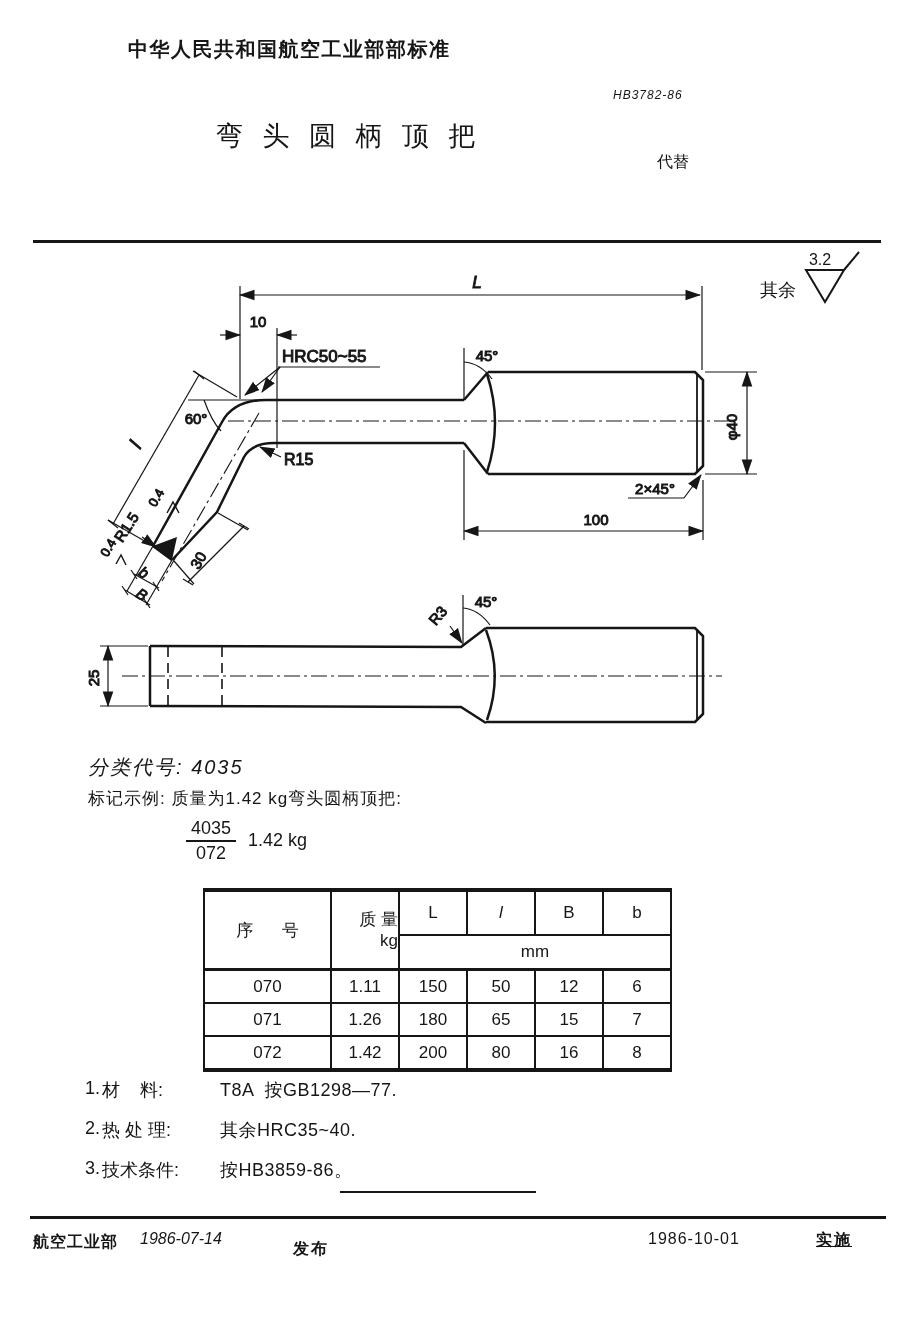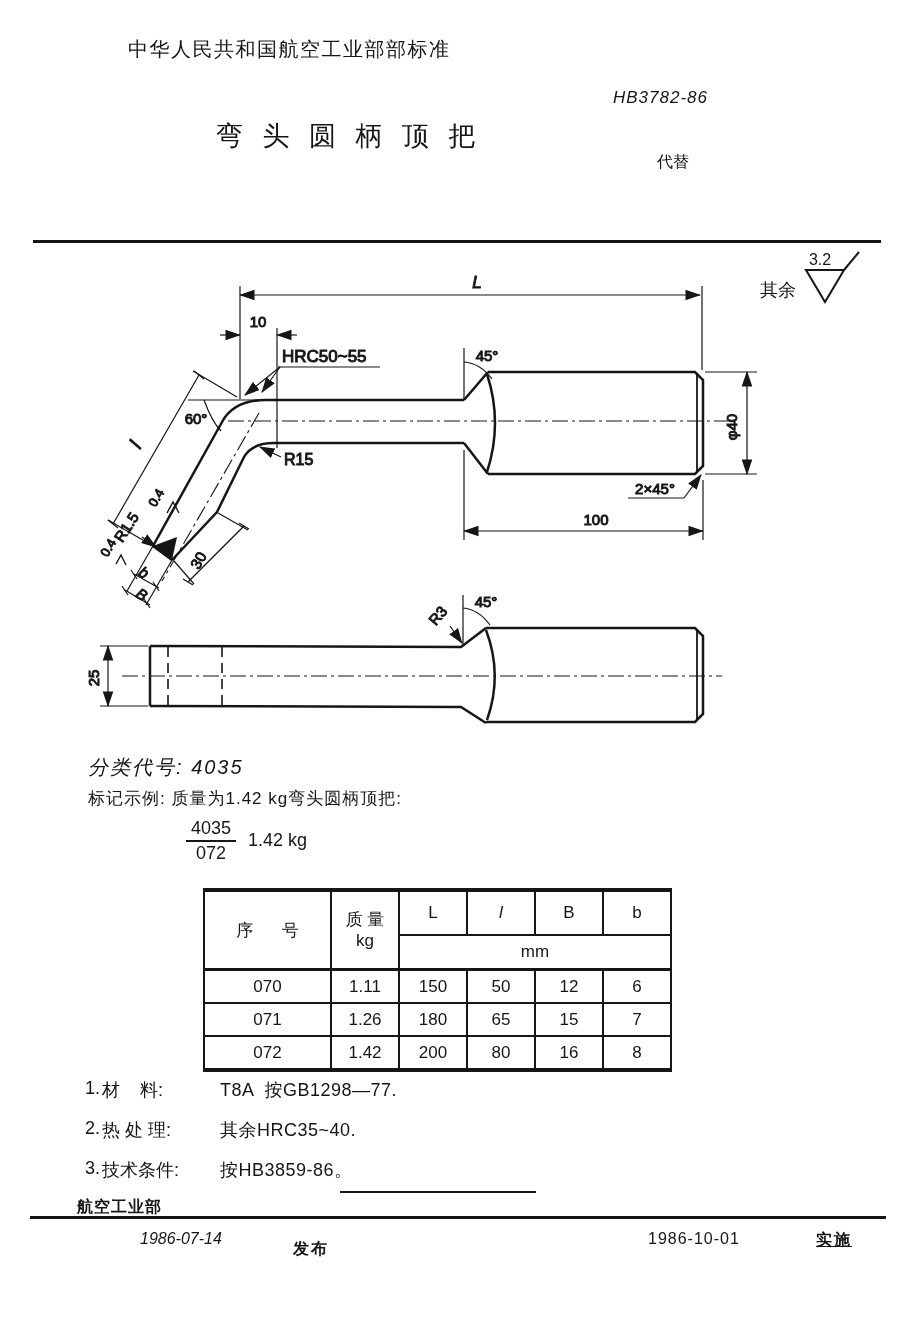--- a/index.html
+++ b/index.html
@@ -2,22 +2,22 @@
 <html><head>
 <meta charset="utf-8">
 <style>
   html,body{margin:0;padding:0;}
   body{
     width:913px;height:1318px;position:relative;overflow:hidden;
     background:#ffffff;color:#161616;
     font-family:"Liberation Sans","DejaVu Sans",sans-serif;
   }
   .abs{position:absolute;}
-  .authority{left:128px;top:36px;font-size:20px;font-weight:normal;letter-spacing:1.5px;}
-  .std-no{left:613px;top:88px;font-size:17px;letter-spacing:1px;font-style:italic;}
+  .authority{left:128px;top:36px;font-size:20px;font-weight:bold;letter-spacing:1.5px;}
+  .std-no{left:613px;top:88px;font-size:12px;letter-spacing:1px;font-style:italic;}
   .doc-title{left:216px;top:118px;font-size:27px;letter-spacing:6px;}
   .replaces{left:616px;top:152px;font-size:16px;margin-left:41px;}
   .rule{background:#161616;}
   .rule-top{left:33px;top:240px;width:848px;height:3px;}
   .rule-mid{left:340px;top:1191px;width:196px;height:2px;}
   .rule-footer{left:30px;top:1216px;width:856px;height:3px;}
   svg text{fill:#161616;font-family:"Liberation Sans","DejaVu Sans",sans-serif;}
   .cls-line{left:88px;top:754px;font-size:20px;letter-spacing:2px;font-style:italic;}
   .mark-line{left:88px;top:787px;font-size:17px;letter-spacing:1px;}
   .mark-example{left:186px;top:818px;display:flex;align-items:center;gap:12px;font-size:18px;}
@@ -30,27 +30,27 @@
     border-left:2px solid #161616;border-right:2px solid #161616;
     font-size:17px;text-align:center;table-layout:fixed;
   }
   table.dims td{border:2px solid #161616;padding:0;height:31px;}
   table.dims tr.hdr1 td{height:42px;}
   table.dims tr.hdr2 td{height:32px;}
   table.dims td.sn{width:125px;white-space:pre;}
   table.dims td.mass{width:66px;}
   table.dims td.dcol{width:66px;}
   table.dims tr.firstdata td{border-top:3px solid #161616;}
-  .mass-head{line-height:1.25;padding:2px 0;}
+  .mass-head{line-height:1.25;padding:2px 0;text-align:right;}
   .notes{left:85px;top:1078px;font-size:18px;}
   .note-line{display:flex;margin-bottom:16px;white-space:pre;}
   .note-num{margin-right:2px;}
   .note-label{min-width:104px;}
   .note-value{margin-left:14px;letter-spacing:0.5px;}
-  .f-issuer{left:33px;top:1197px;font-weight:bold;letter-spacing:1px;margin-left:44px;}
+  .f-issuer{left:33px;top:1232px;font-weight:bold;letter-spacing:1px;}
   .f-issue-date{left:140px;top:1230px;font-style:italic;}
   .f-publish{left:293px;top:1230px;font-weight:bold;letter-spacing:2px;margin-top:9px;}
   .f-impl-date{left:648px;top:1230px;letter-spacing:1px;}
   .f-impl{left:816px;top:1230px;font-weight:bold;letter-spacing:2px;text-decoration:underline;}
 </style>
 </head>
 <body>
 
 <div class="abs authority">中华人民共和国航空工业部部标准</div>
 <div class="abs std-no">HB3782-86</div>

